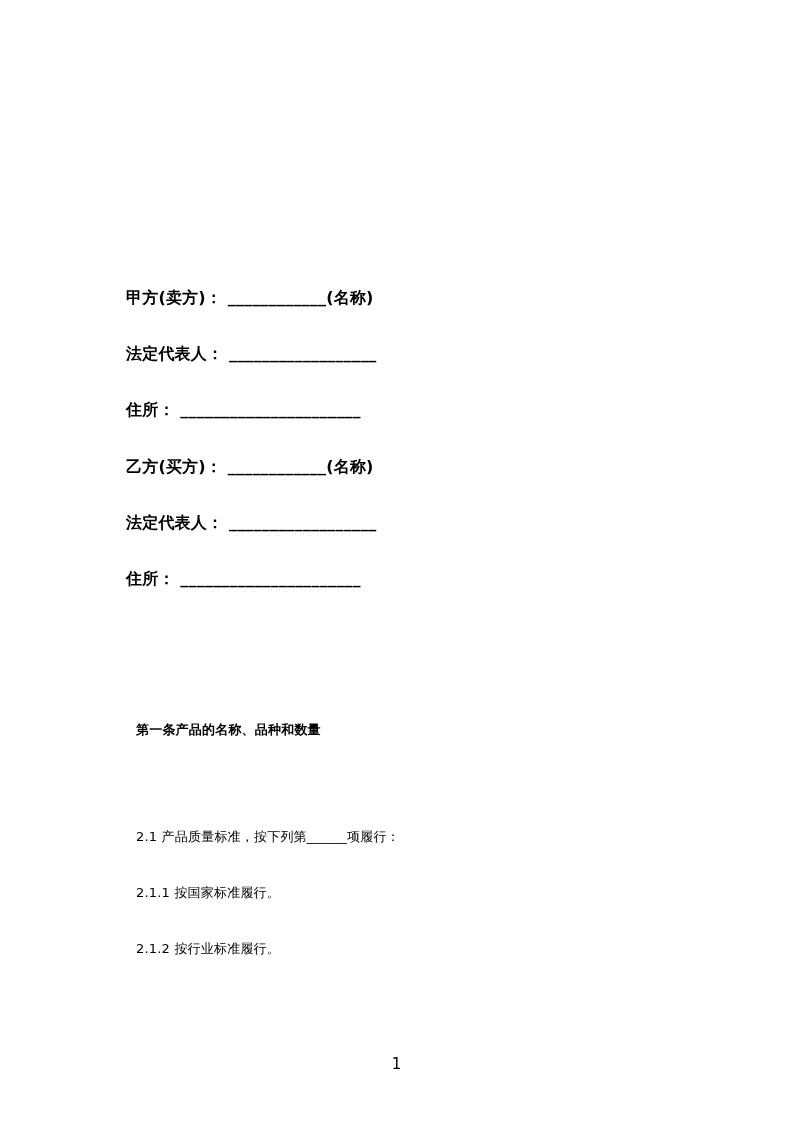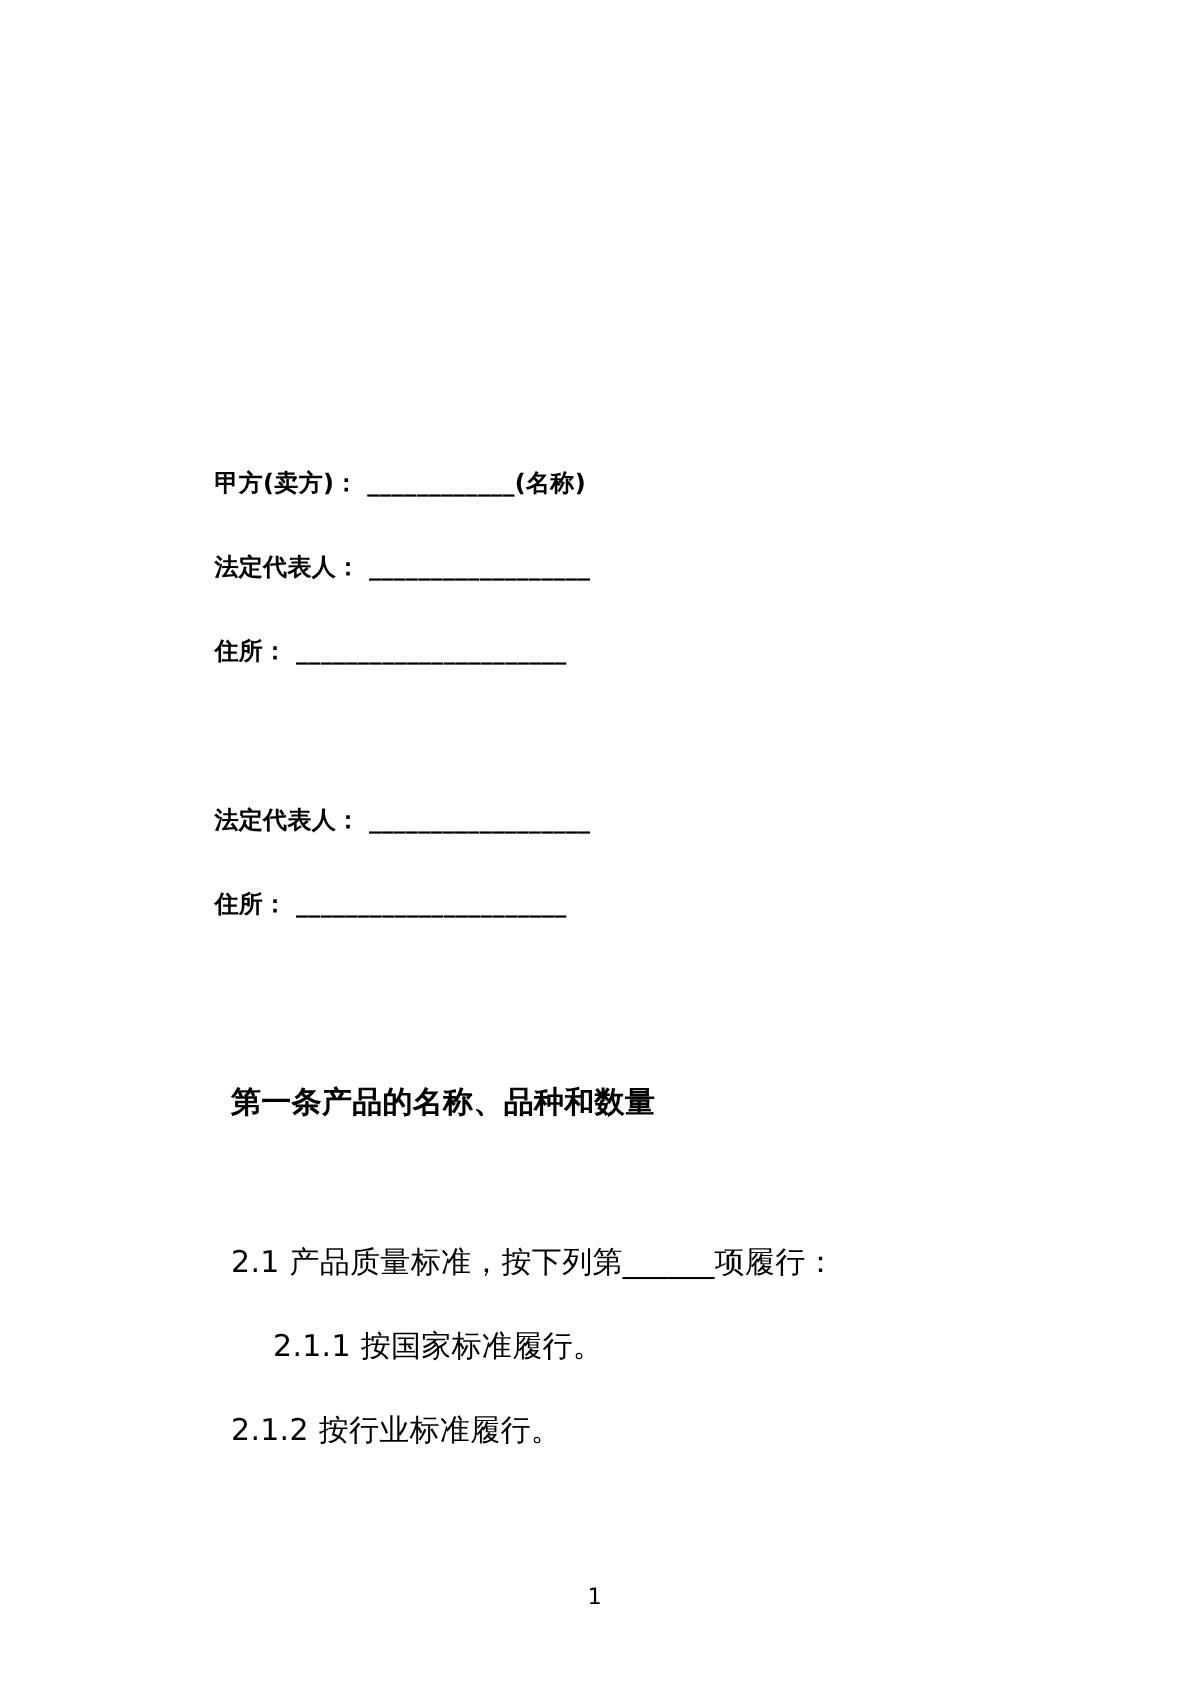--- a/index.html
+++ b/index.html
@@ -27,26 +27,25 @@
     left: 0;
     width: 793px;
     text-align: center;
     font-size: 23px;
     font-weight: bold;
     letter-spacing: 1px;
     white-space: pre;
   }
   .party-line {
     position: absolute;
-    left: 143px;
+    left: 126px;
     font-size: 16px;
     font-weight: bold;
     white-space: pre;
     letter-spacing: 0.2px;
-    margin-top: 24px;
   }
   .party-0 { top: 288px; }
   .party-1 { top: 344px; }
   .party-2 { top: 400px; }
   .party-3 { top: 457px; }
   .party-4 { top: 513px; }
   .party-5 { top: 569px; }
   .intro-paragraph {
     position: absolute;
     top: 611px;
@@ -54,31 +53,31 @@
     width: 606px;
     font-size: 16px;
     line-height: 35.5px;
     text-indent: 31px;
     letter-spacing: -0.6px;
     text-align: left;
     word-break: break-all;
   }
   .clause {
     position: absolute;
-    left: 154px;
-    font-size: 20px;
+    left: 136px;
+    font-size: 13px;
     white-space: pre;
     letter-spacing: 0.2px;
   }
   .clause-heading { font-weight: bold; }
   .clause-body { font-weight: normal; }
   .clause-0 { top: 721px; }
   .clause-1 { top: 777px; }
   .clause-2 { top: 828px; }
-  .clause-3 { top: 884px; margin-left: 28px; }
+  .clause-3 { top: 884px; }
   .clause-4 { top: 940px; text-align: right; }
   .page-number {
     position: absolute;
     top: 1055px;
     left: 0;
     width: 793px;
     text-align: center;
     font-size: 15px;
     font-weight: normal;
   }
@@ -88,20 +87,21 @@
 
 <div class="page">
 
 
   <div class="party-line party-0">甲方(卖方)： ____________(名称)</div>
 
   <div class="party-line party-1">法定代表人： __________________</div>
 
   <div class="party-line party-2">住所： ______________________</div>
 
+  <div class="party-line party-3">乙方(买方)： ____________(名称)</div>
 
   <div class="party-line party-4">法定代表人： __________________</div>
 
   <div class="party-line party-5">住所： ______________________</div>
 
 
   <div class="clause clause-heading clause-0">第一条产品的名称、品种和数量</div>
 
 
   <div class="clause clause-body clause-2">2.1 产品质量标准，按下列第______项履行：</div>

